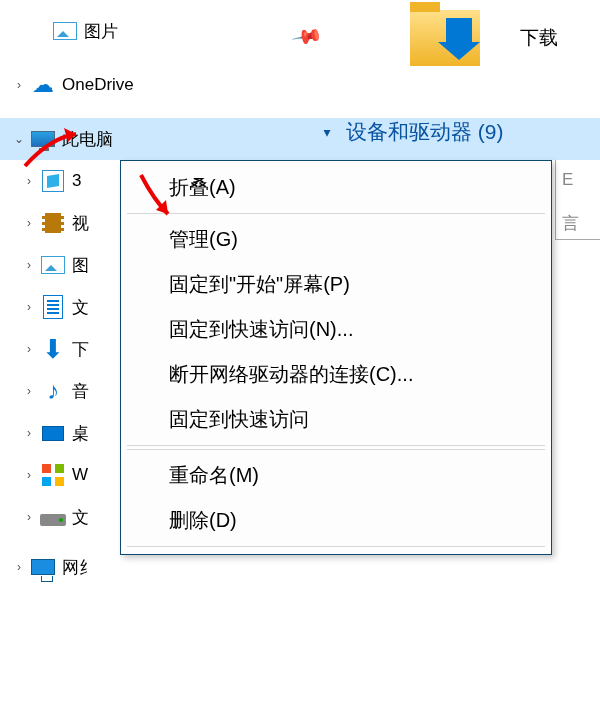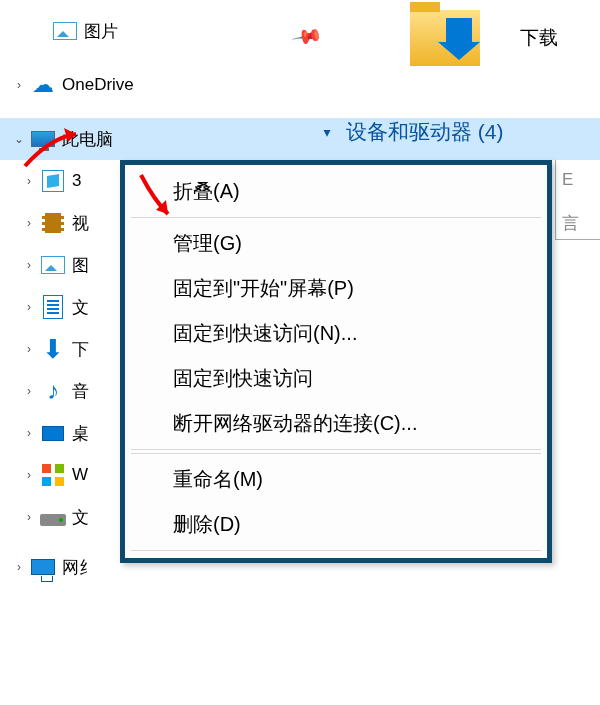--- a/index.html
+++ b/index.html
@@ -123,21 +123,21 @@
     display:flex; align-items:center;
     color:#0854a0; font-size:21px;
   }
   .section-devices .chev{color:#0854a0;font-size:14px;margin-right:8px;}
 
   
   .ctx {
     position:absolute; left:120px; top:160px;
     width:432px;
     background:#fdfdfd;
-    border:5px solid #0c4a6e;
+    border:1px solid #0c4a6e;
     box-shadow:3px 3px 6px rgba(0,0,0,.22);
     padding:4px 0;
   }
   .ctx-item{
     padding:9px 0 9px 48px;
     font-size:20px;
     cursor:default;
   }
   .ctx-sep{
     height:1px;background:#d8d8d8;margin:3px 6px;
@@ -166,21 +166,21 @@
 
 <div class="dl-folder">
   <div class="dl-icon">
     <div class="dl-arrow"></div>
   </div>
   <span class="dl-label">下载</span>
 </div>
 
 <div class="section-devices">
   <span class="chev">▾</span>
-  <span>设备和驱动器 (4)</span>
+  <span>设备和驱动器 (9)</span>
 </div>
 
 <div class="tree">
 
   <div class="tree-row">
     <span class="chev blank">›</span>
     <span class="chev blank">›</span>
     <span class="icon">
         <span class="i-pictures"></span>
       </span>
@@ -285,22 +285,22 @@
   <span class="t">E</span>
   <span class="t" style="top:52px">言</span>
 </div>
 
 <div class="ctx">
   <div class="ctx-item">折叠(A)</div>
   <div class="ctx-sep"></div>
   <div class="ctx-item">管理(G)</div>
   <div class="ctx-item">固定到"开始"屏幕(P)</div>
   <div class="ctx-item">固定到快速访问(N)...</div>
+  <div class="ctx-item">断开网络驱动器的连接(C)...</div>
   <div class="ctx-item">固定到快速访问</div>
-  <div class="ctx-item">断开网络驱动器的连接(C)...</div>
   <div class="ctx-sep"></div>
   <div class="ctx-sep"></div>
   <div class="ctx-item">重命名(M)</div>
   <div class="ctx-item">删除(D)</div>
   <div class="ctx-sep"></div>
 </div>
 
 <svg class="arrow arrow1" viewBox="0 0 80 40">
   <path d="M5,38 Q30,10 56,6"></path>
   <polygon points="56,6 44,0 48,14"></polygon>

